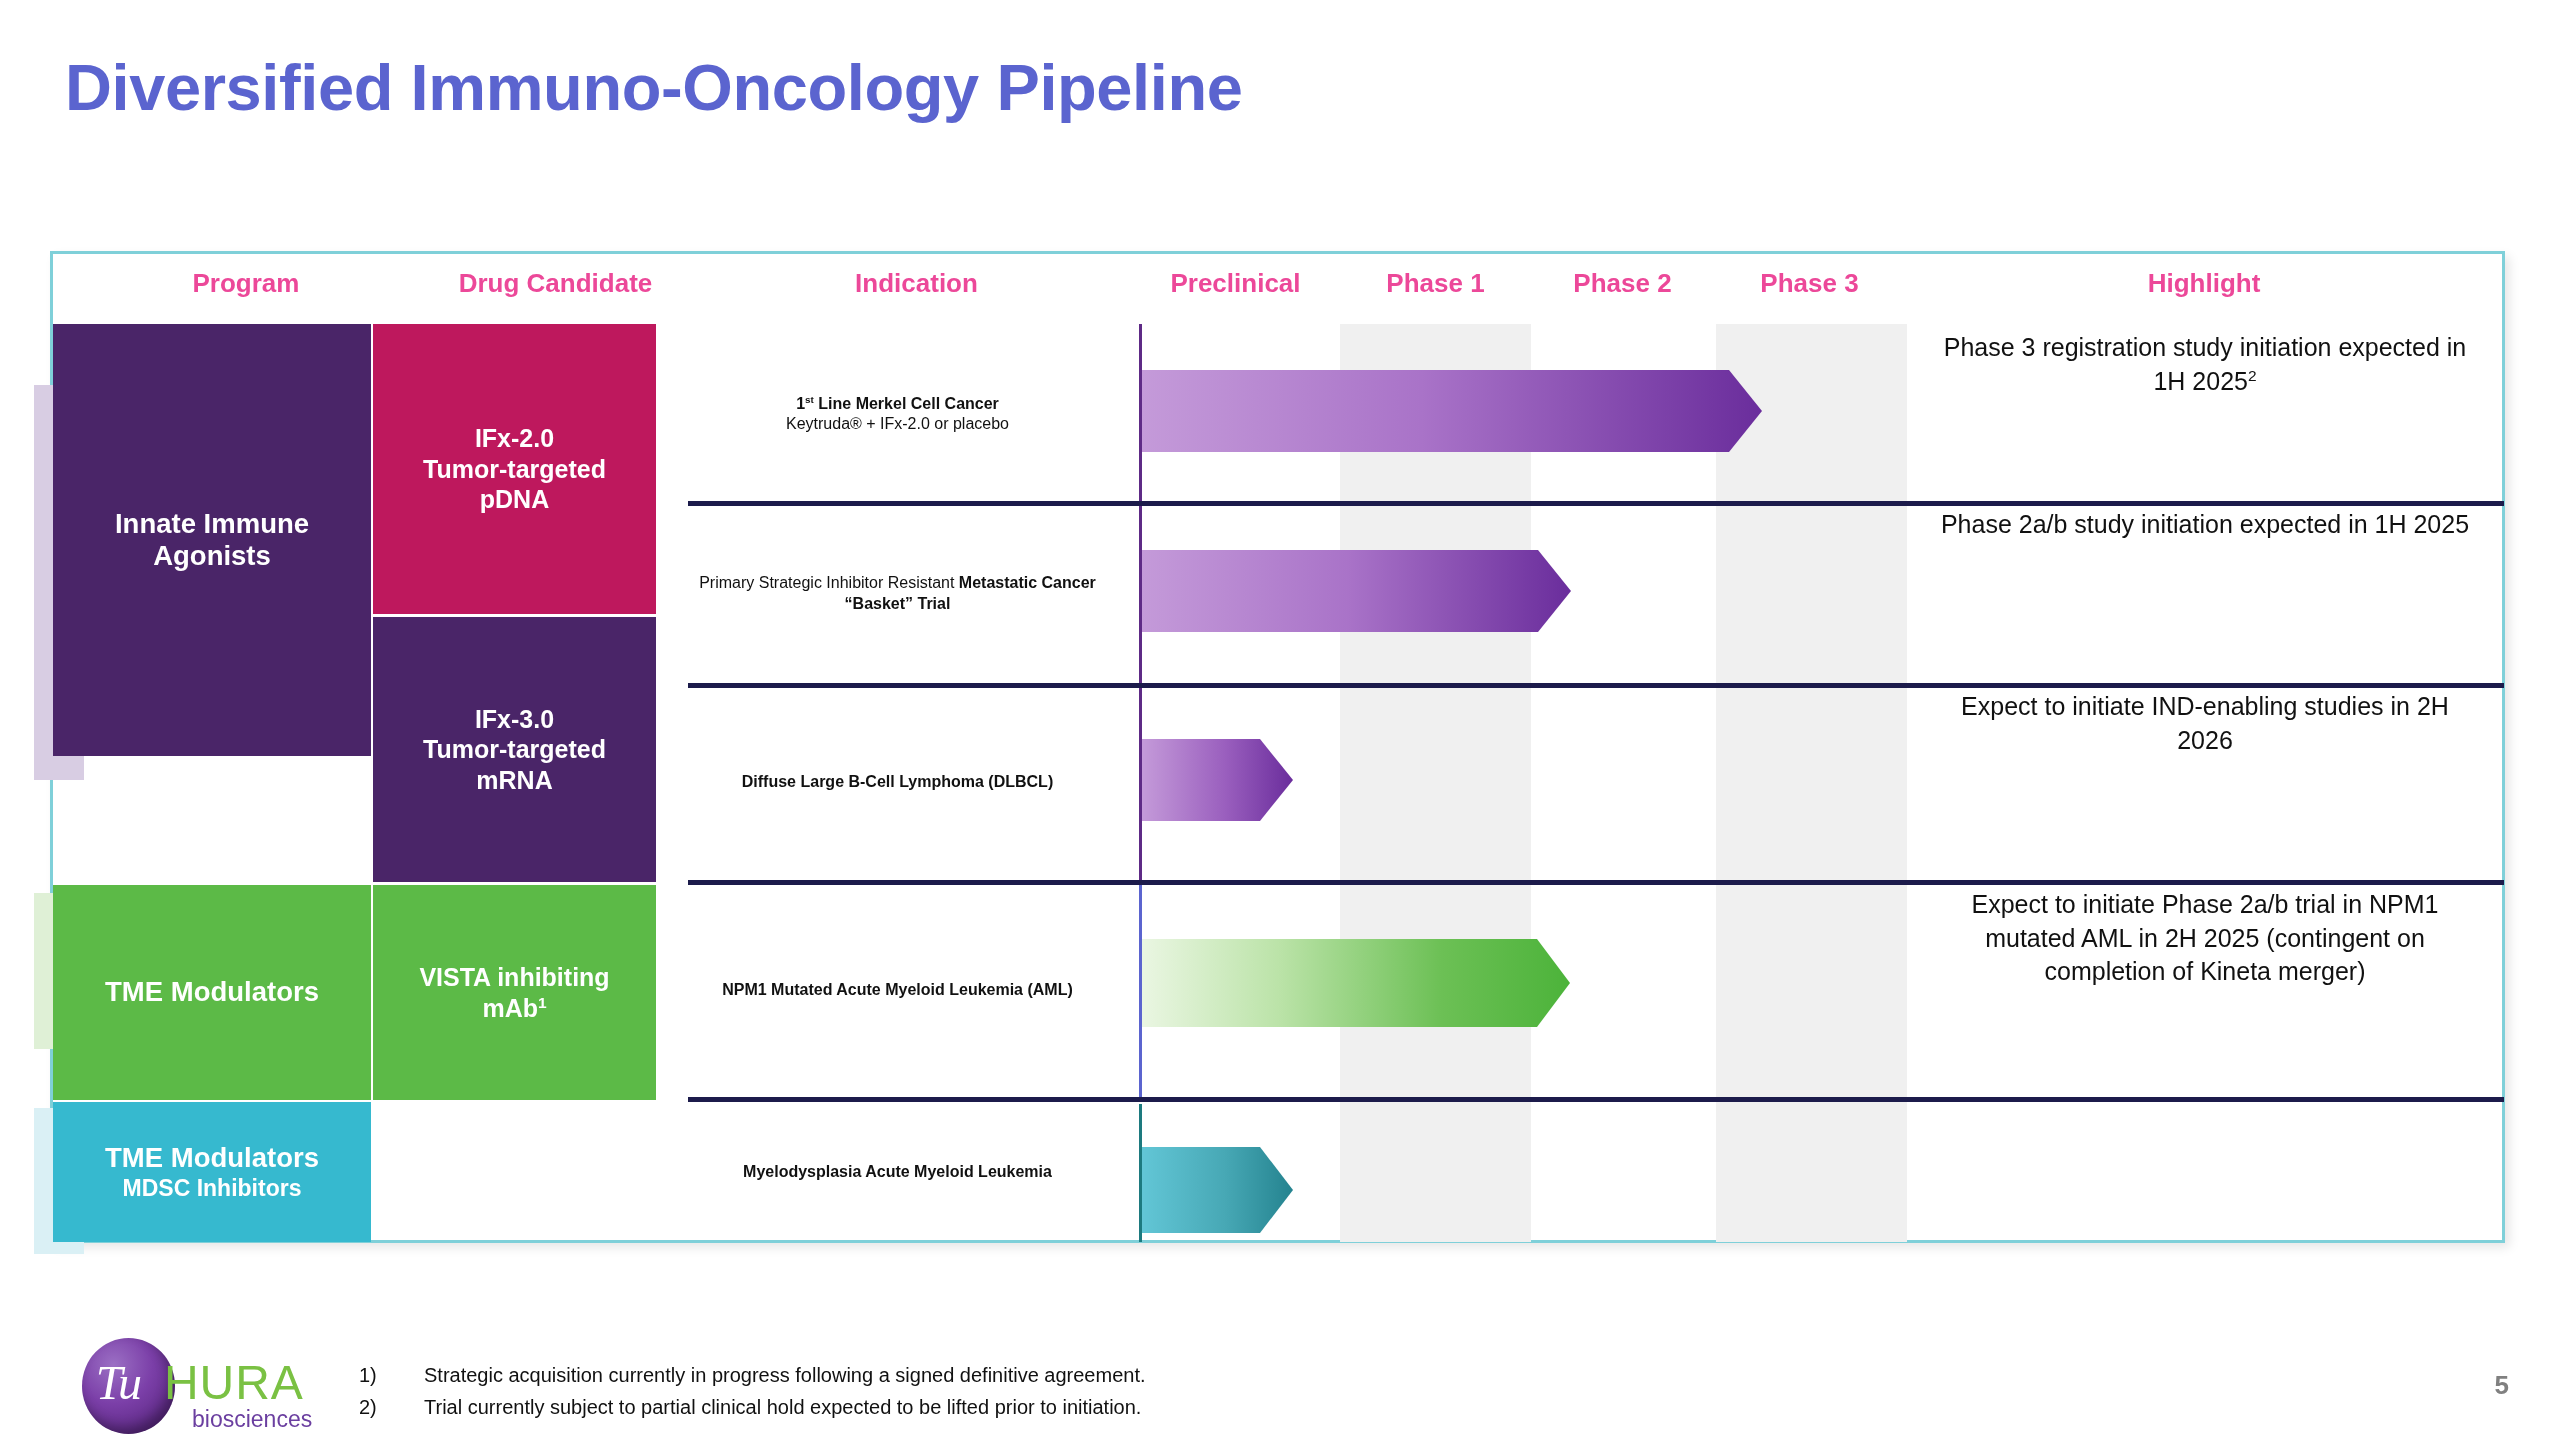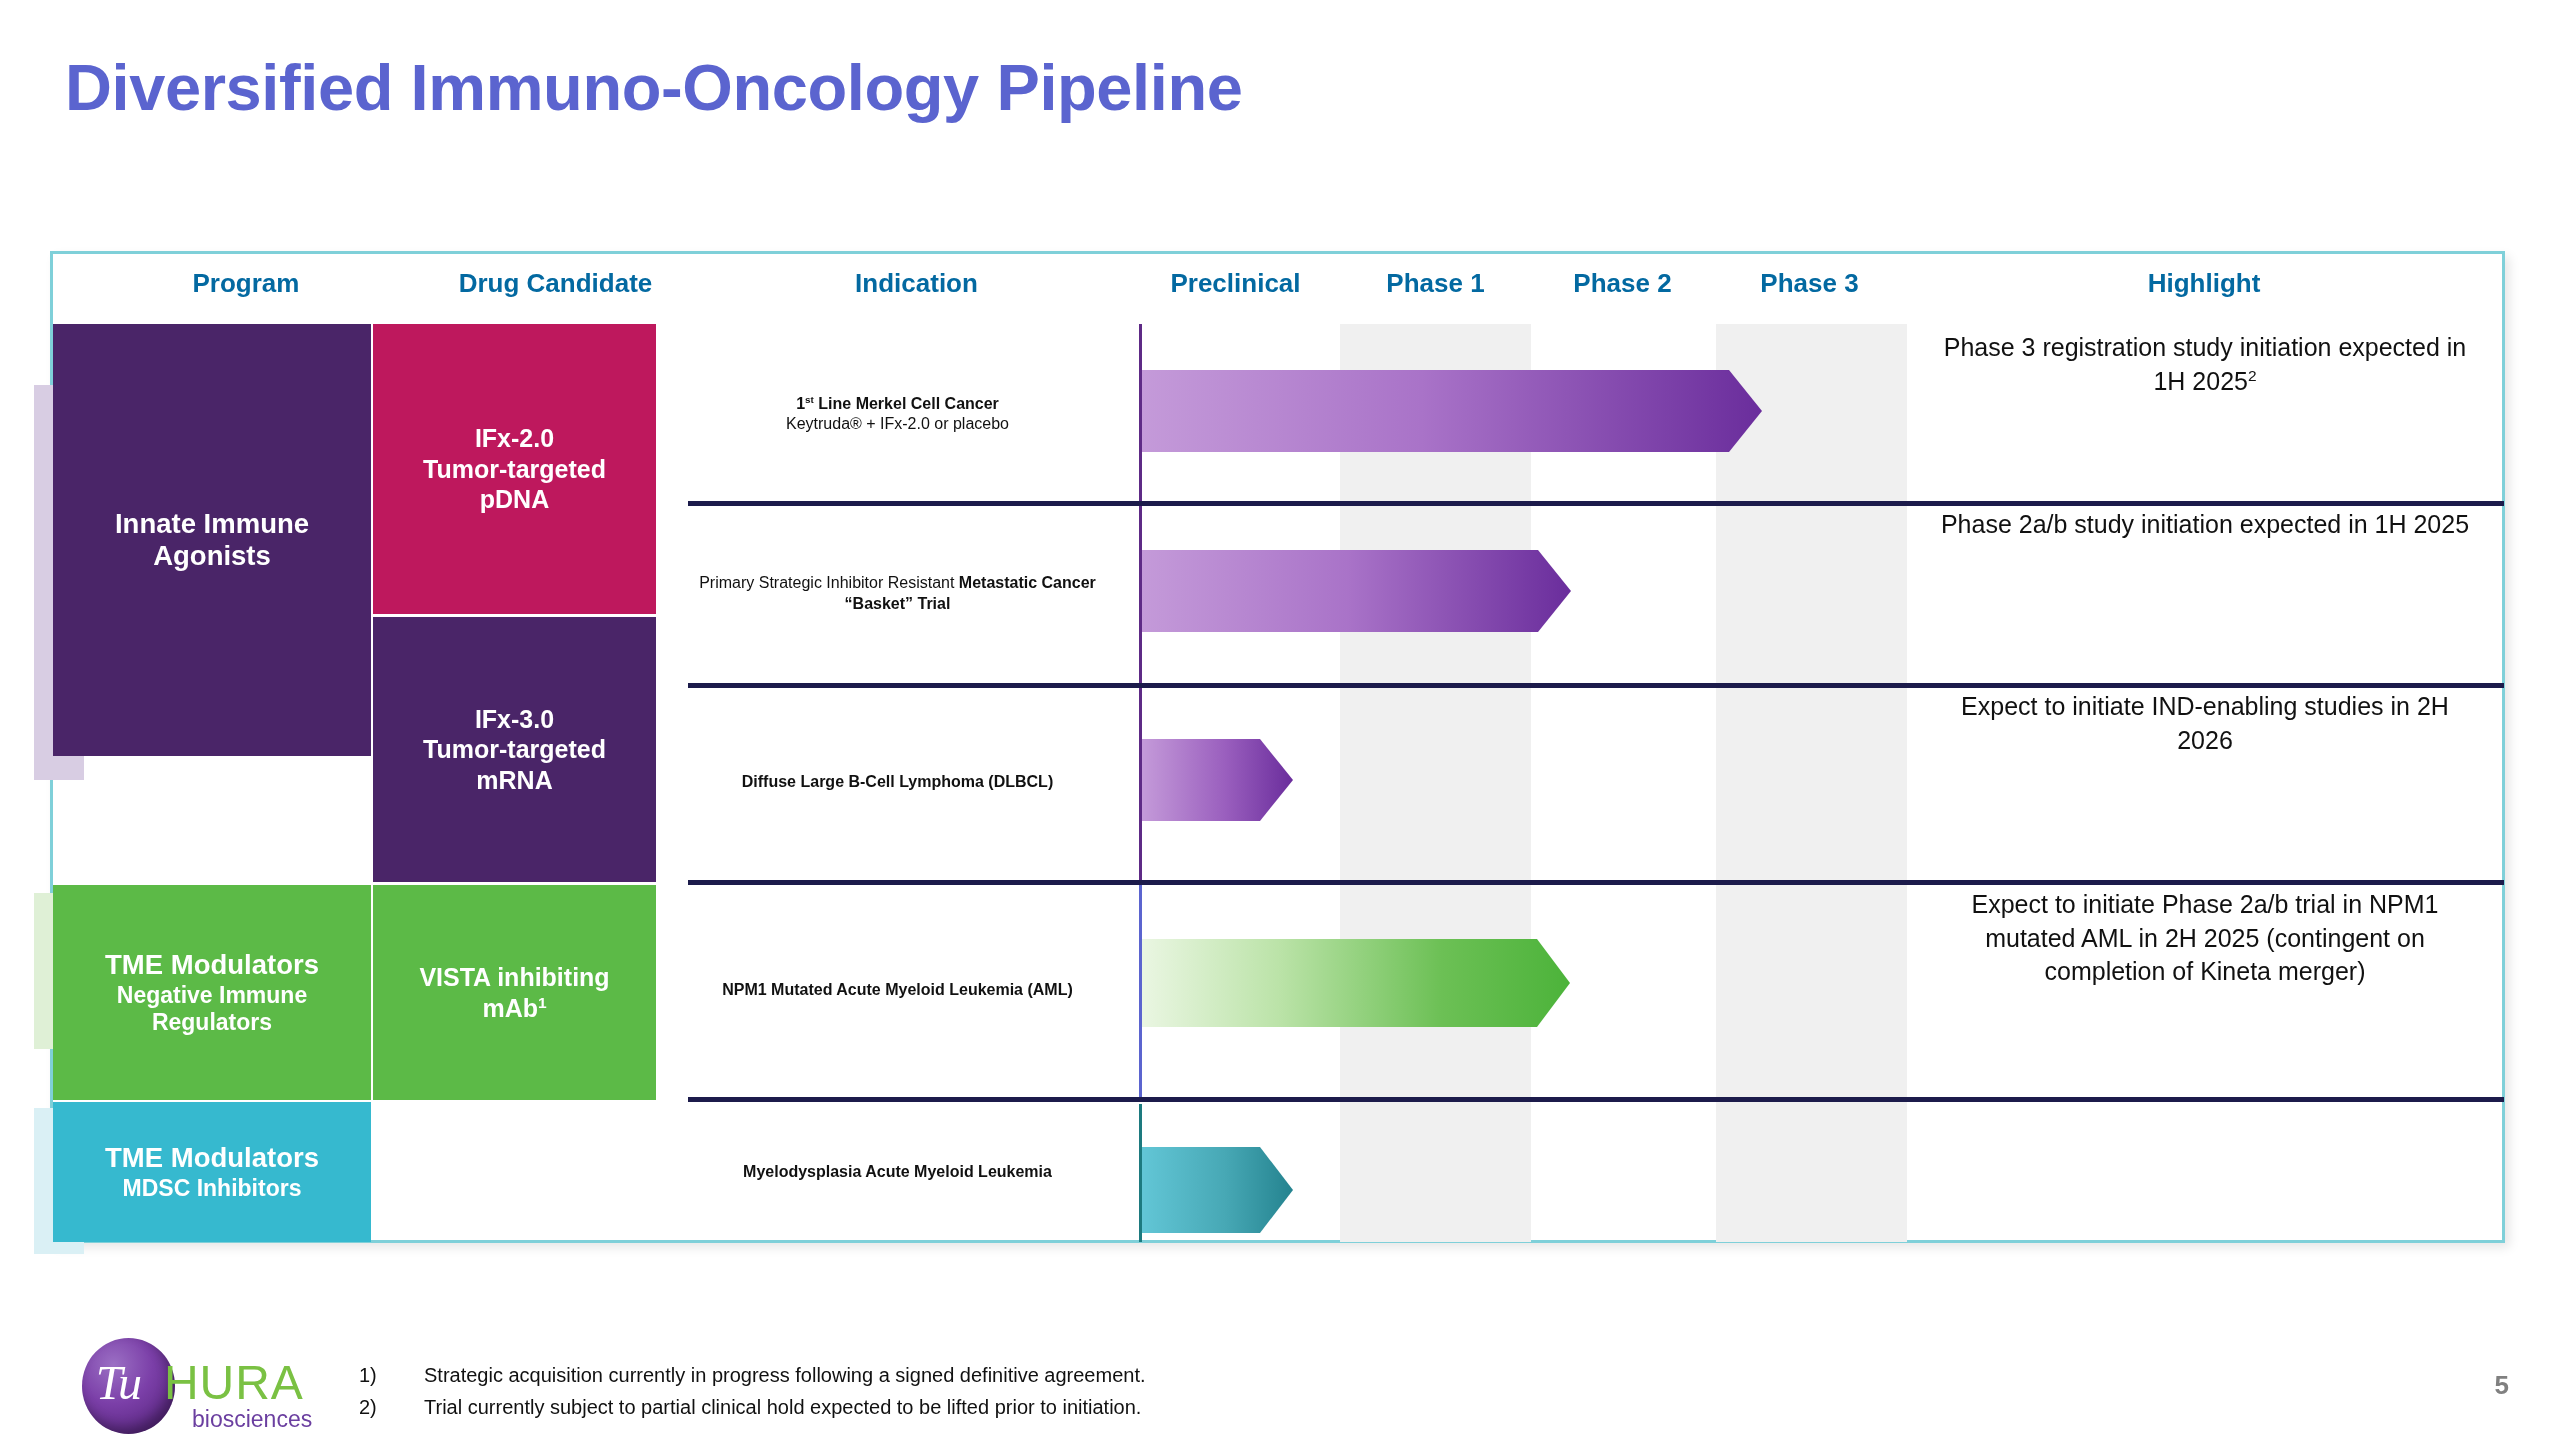--- a/index.html
+++ b/index.html
@@ -32,21 +32,21 @@
     box-shadow:5.2px 5.2px 10.3px rgba(0,0,0,0.10);
     box-sizing:border-box;
   }
 
   
   .col-head{
     position:absolute;
     top:13.7px;
     font-size:26px;
     font-weight:bold;
-    color:#0369a1;
+    color:#ec4899;
     text-align:center;
     white-space:nowrap;
   }
 
   
   .phase-band{
     position:absolute;
     top:70px;
     height:918px;
     background:#f0f0f0;
@@ -190,21 +190,20 @@
   <div class="accent-strip" style="top:131px; height:395px; background:#d8cde3;"></div>
   <div class="accent-strip" style="top:639px; height:156px; background:#dff0d6;"></div>
   <div class="accent-strip" style="top:854px; height:146px; background:#daf0f5;"></div>
 
   <div class="block" style="left:0px; top:70px; width:318px; height:432px; background:#4a2568;">
     <div class="big">Innate Immune Agonists</div>
   </div>
 
   <div class="block" style="left:0px; top:631px; width:318px; height:215px; background:#5cba47;">
     <div class="big">TME Modulators</div>
-    <div class="sub">Negative Immune Regulators</div>
   </div>
 
   <div class="block" style="left:0px; top:848px; width:318px; height:140px; background:#36b9cf;">
     <div class="big">TME Modulators</div>
     <div class="sub">MDSC Inhibitors</div>
   </div>
 
   <div class="block" style="left:320px; top:70px; width:283px; height:290px; background:#be185d;">
     <div class="drug">IFx-2.0</div>
     <div class="drug">Tumor-targeted</div>

